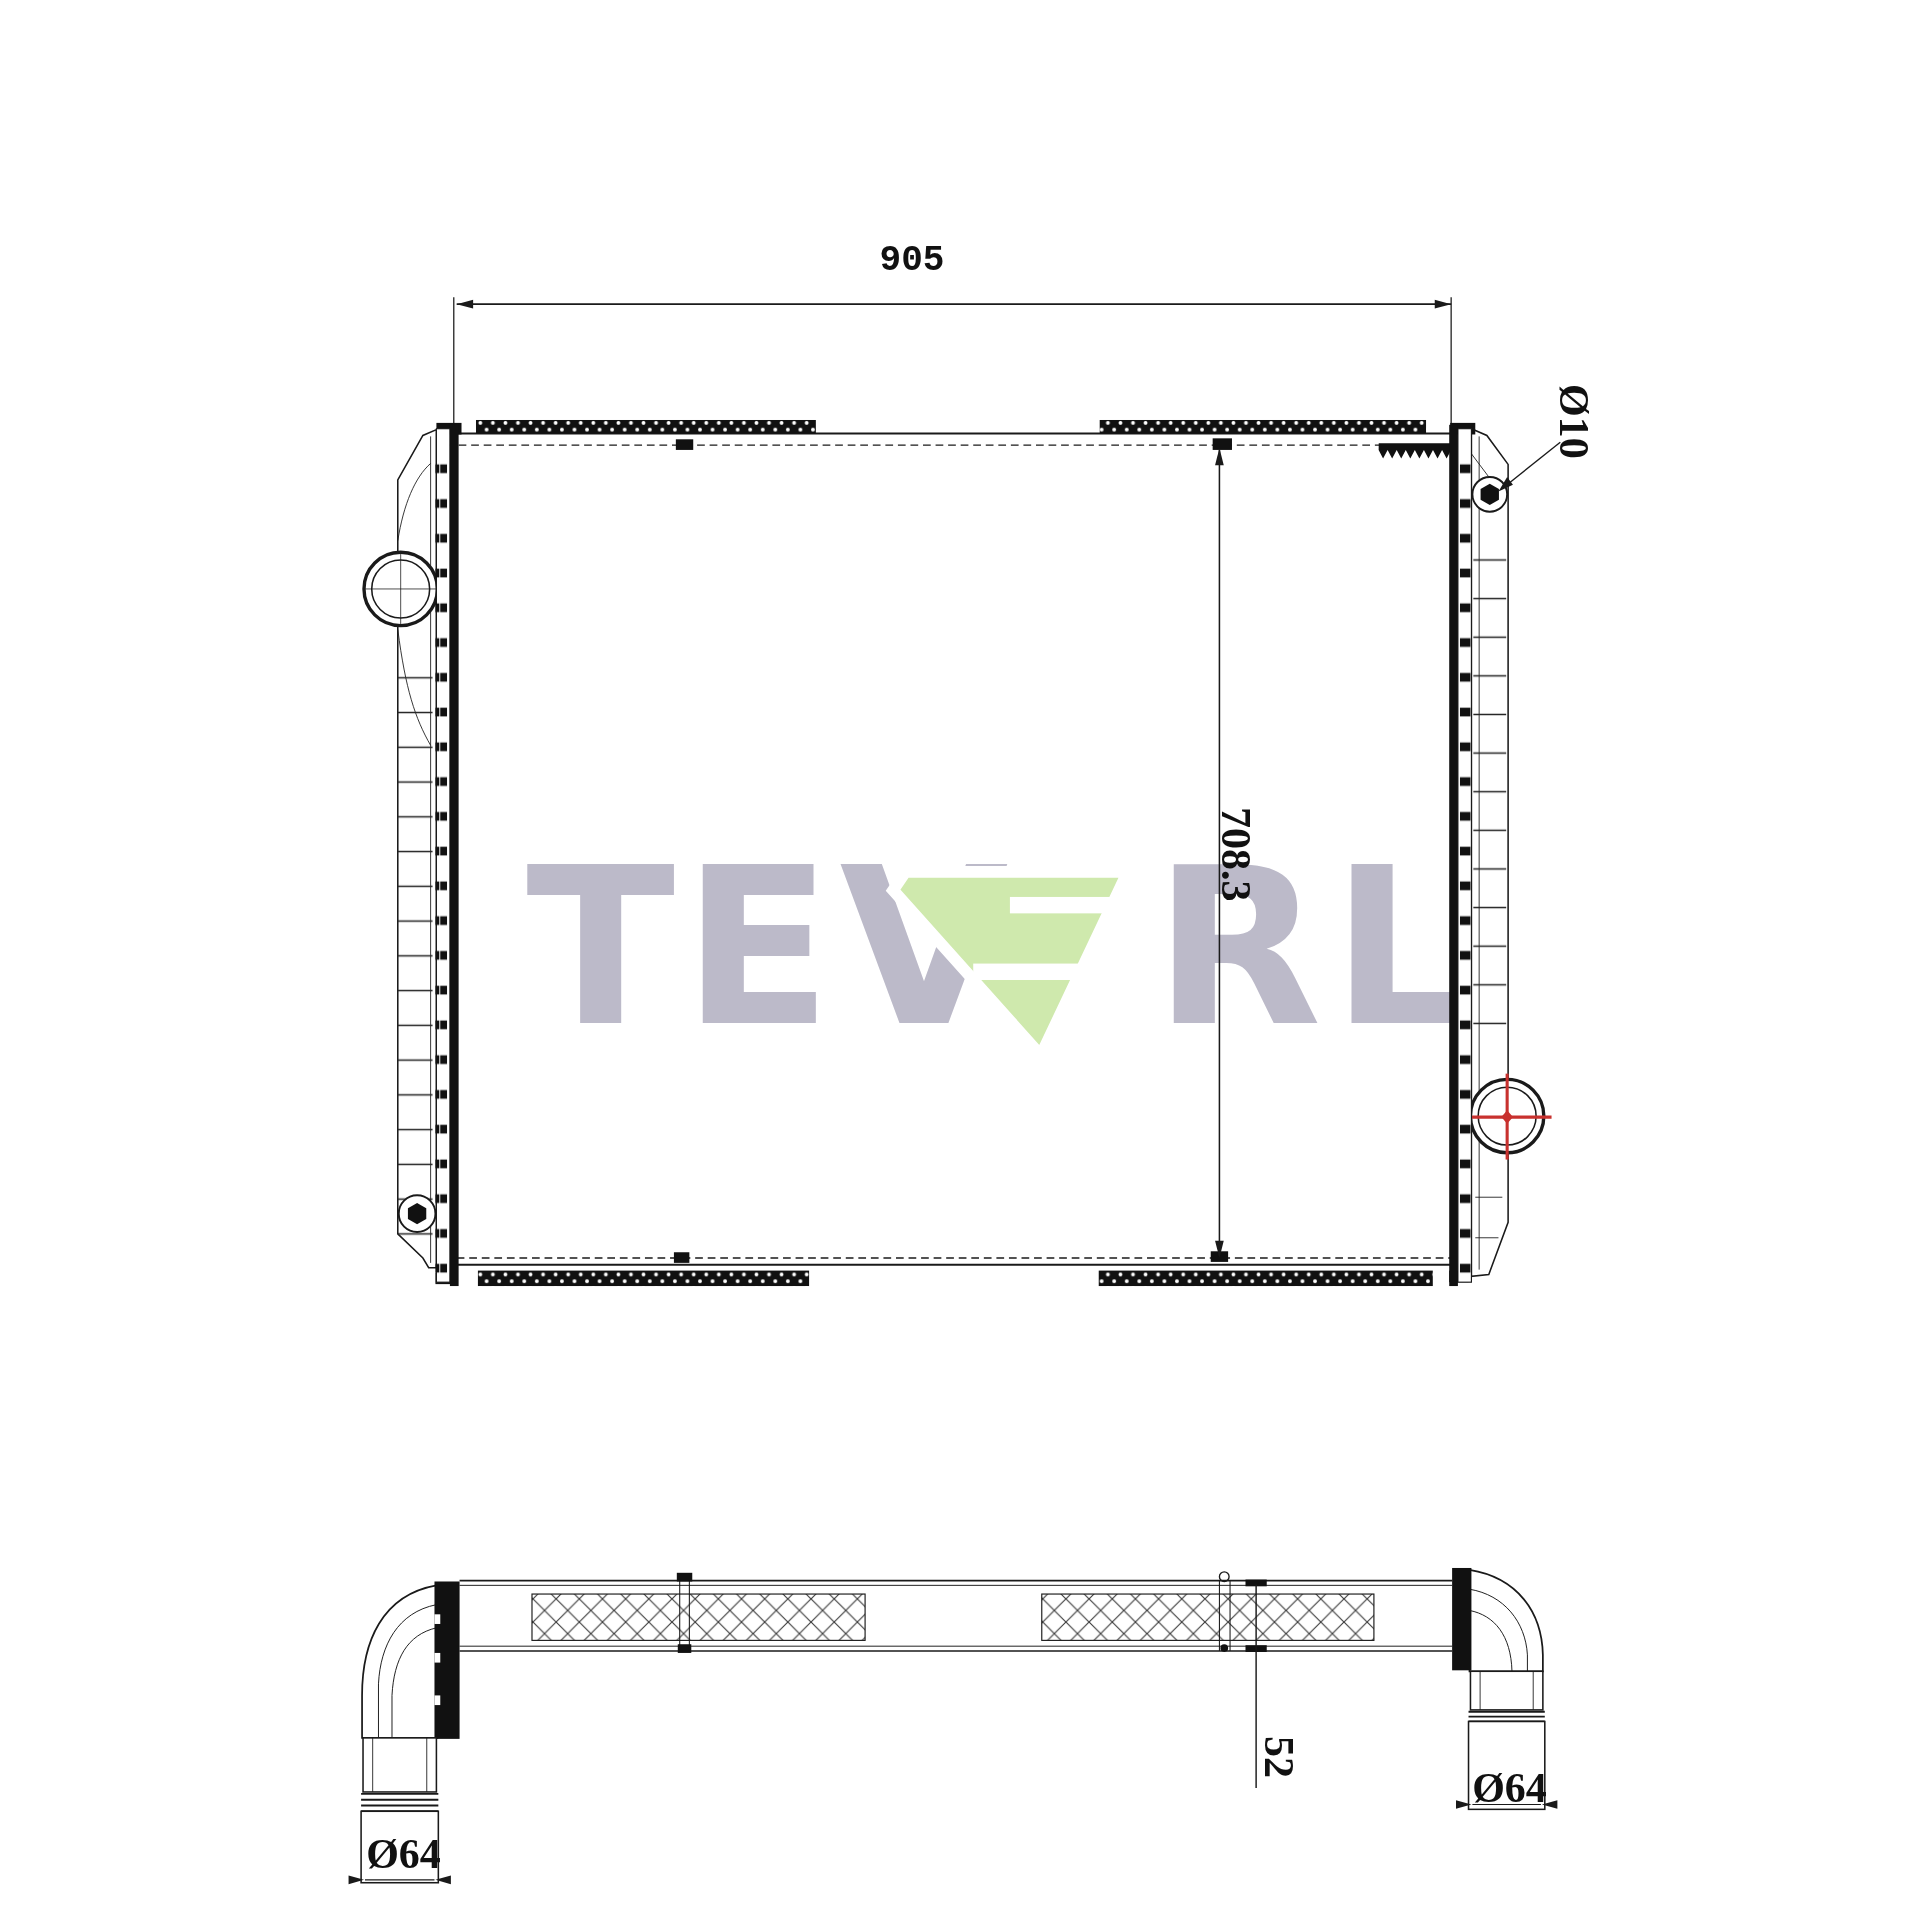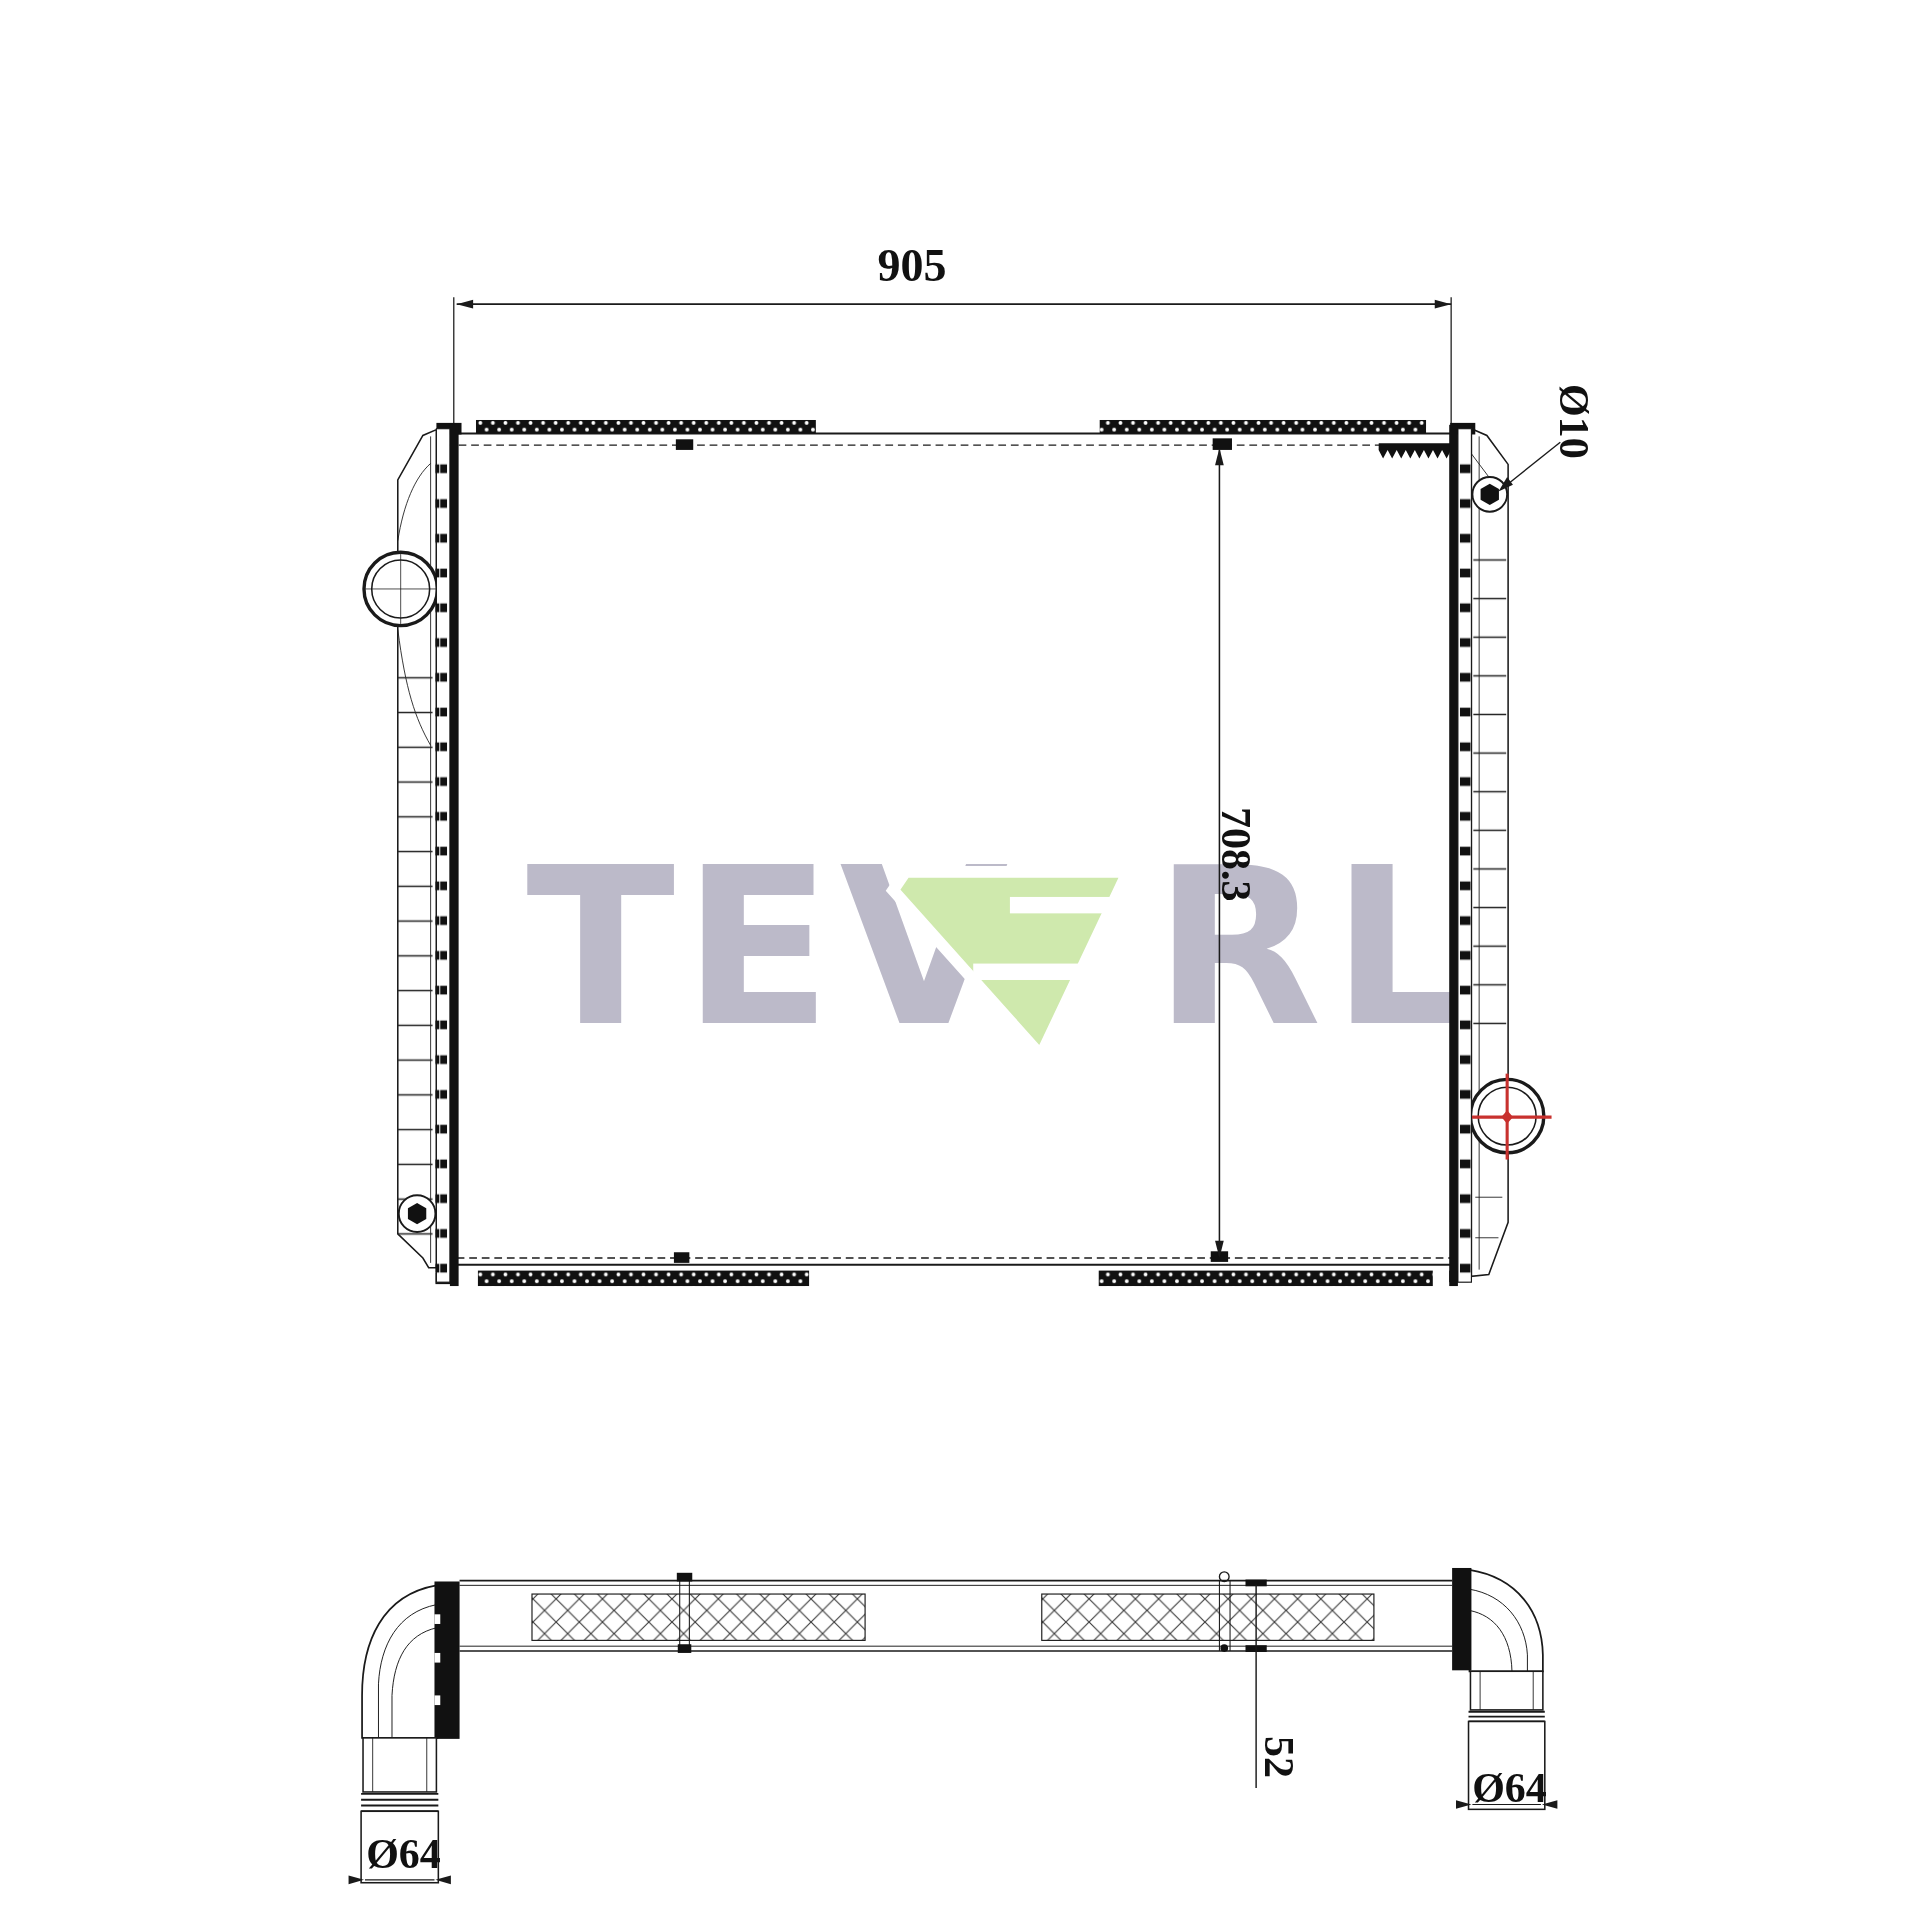--- a/index.html
+++ b/index.html
@@ -1,21 +1,21 @@
 <!DOCTYPE html>
 <html><head>
 <meta charset="utf-8">
 <style>
   html,body{margin:0;padding:0;background:#ffffff;}
   #canvas{position:relative;width:1931px;height:1931px;background:#ffffff;overflow:hidden;
           font-family:"Liberation Serif", serif;}
   #linework{position:absolute;left:0;top:0;}
   .dim{position:absolute;color:#111;font-weight:700;white-space:nowrap;line-height:1;}
   .rot{transform-origin:0 0;transform:rotate(90deg);}
-  .f48{font-size:46px;} .f44{font-size:42px;}
+  .f48{font-size:36px;font-family:Liberation Mono, monospace;} .f44{font-size:42px;}
   .ctr{text-align:center;}
 </style>
 </head>
 <body>
 
 <div id="canvas">
 
 <svg id="linework" width="1931" height="1931" viewBox="0 0 2000 2000">
   <defs>
 

